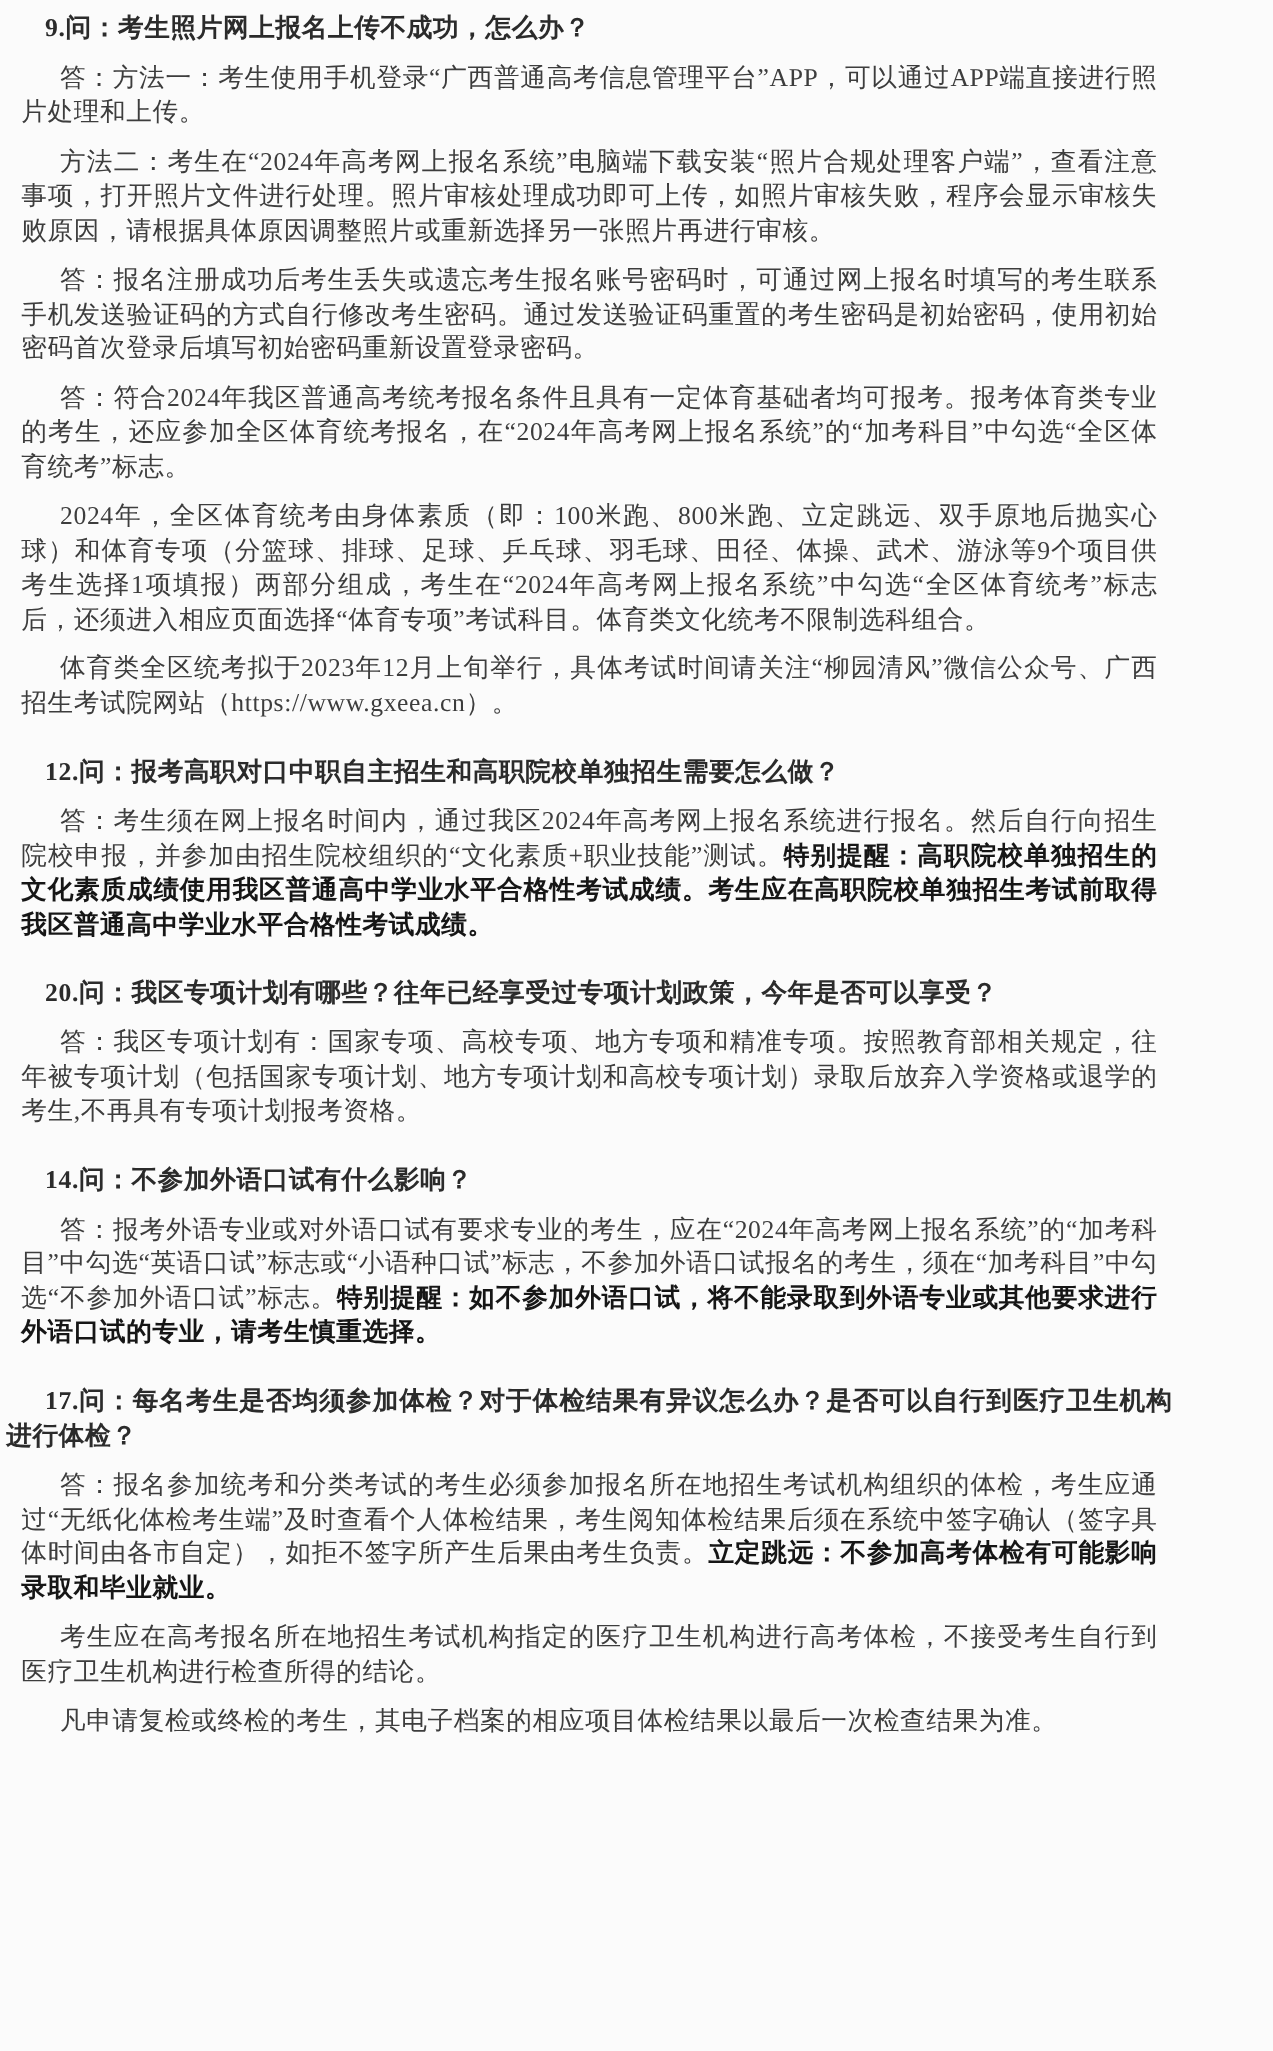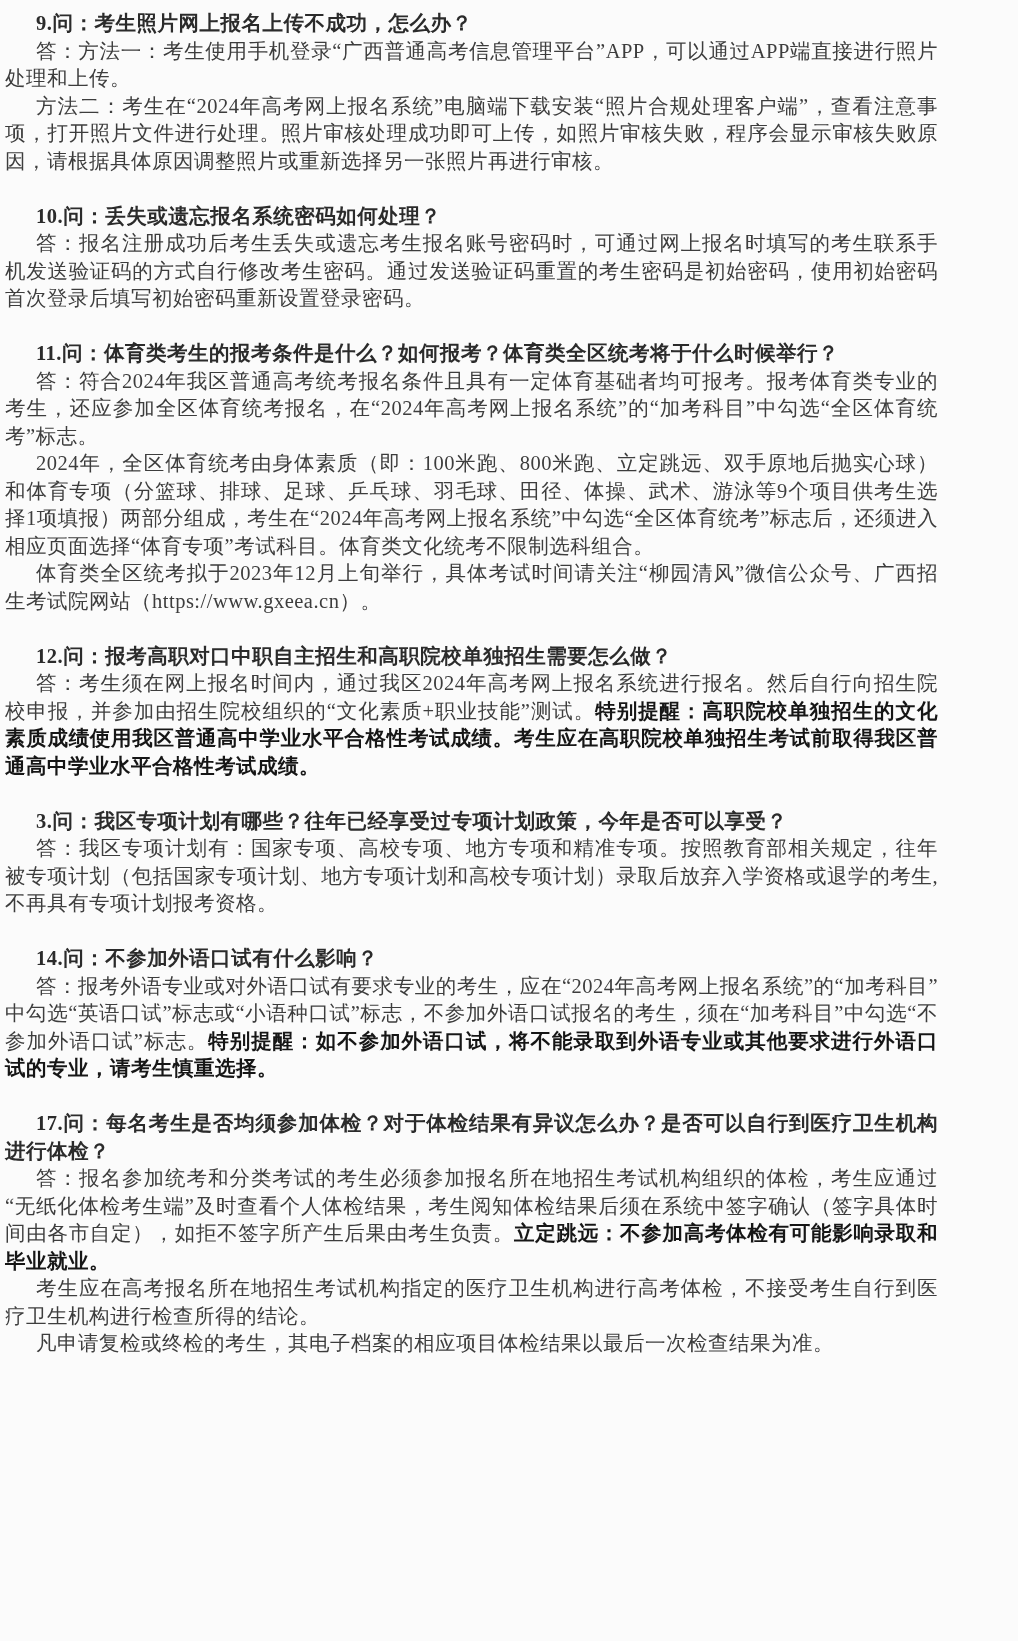--- a/index.html
+++ b/index.html
@@ -22,44 +22,42 @@
   p.question {
     font-weight: 700;
     color: #2b2b2b;
     margin: 27.5px 0 0 0;
     text-indent: 31px;
   }
   p.question:first-child {
     margin-top: 0;
   }
   p.answer {
-    margin: 0;
+    margin: 12px;
     text-indent: 31px;
   }
   p.answer b {
     color: #161616;
   }
 </style>
 </head>
 <body>
 
 <main class="doc">
   <div id="faq-sections">
       <p class="question">9.问：考生照片网上报名上传不成功，怎么办？</p>
       <p class="answer"><span>答：方法一：考生使用手机登录“广西普通高考信息管理平台”APP，可以通过APP端直接进行照片处理和上传。</span></p>
       <p class="answer"><span>方法二：考生在“2024年高考网上报名系统”电脑端下载安装“照片合规处理客户端”，查看注意事项，打开照片文件进行处理。照片审核处理成功即可上传，如照片审核失败，程序会显示审核失败原因，请根据具体原因调整照片或重新选择另一张照片再进行审核。</span></p>
-      <p class="question">10.问：丢失或遗忘报名系统密码如何处理？</p>
       <p class="answer"><span>答：报名注册成功后考生丢失或遗忘考生报名账号密码时，可通过网上报名时填写的考生联系手机发送验证码的方式自行修改考生密码。通过发送验证码重置的考生密码是初始密码，使用初始密码首次登录后填写初始密码重新设置登录密码。</span></p>
-      <p class="question">11.问：体育类考生的报考条件是什么？如何报考？体育类全区统考将于什么时候举行？</p>
       <p class="answer"><span>答：符合2024年我区普通高考统考报名条件且具有一定体育基础者均可报考。报考体育类专业的考生，还应参加全区体育统考报名，在“2024年高考网上报名系统”的“加考科目”中勾选“全区体育统考”标志。</span></p>
       <p class="answer"><span>2024年，全区体育统考由身体素质（即：100米跑、800米跑、立定跳远、双手原地后抛实心球）和体育专项（分篮球、排球、足球、乒乓球、羽毛球、田径、体操、武术、游泳等9个项目供考生选择1项填报）两部分组成，考生在“2024年高考网上报名系统”中勾选“全区体育统考”标志后，还须进入相应页面选择“体育专项”考试科目。体育类文化统考不限制选科组合。</span></p>
       <p class="answer"><span>体育类全区统考拟于2023年12月上旬举行，具体考试时间请关注“柳园清风”微信公众号、广西招生考试院网站（https://www.gxeea.cn）。</span></p>
       <p class="question">12.问：报考高职对口中职自主招生和高职院校单独招生需要怎么做？</p>
       <p class="answer"><span>答：考生须在网上报名时间内，通过我区2024年高考网上报名系统进行报名。然后自行向招生院校申报，并参加由招生院校组织的“文化素质+职业技能”测试。</span><b>特别提醒：高职院校单独招生的文化素质成绩使用我区普通高中学业水平合格性考试成绩。考生应在高职院校单独招生考试前取得我区普通高中学业水平合格性考试成绩。</b></p>
-      <p class="question">3.问：我区专项计划有哪些？往年已经享受过专项计划政策，今年是否可以享受？</p>
+      <p class="question">20.问：我区专项计划有哪些？往年已经享受过专项计划政策，今年是否可以享受？</p>
       <p class="answer"><span>答：我区专项计划有：国家专项、高校专项、地方专项和精准专项。按照教育部相关规定，往年被专项计划（包括国家专项计划、地方专项计划和高校专项计划）录取后放弃入学资格或退学的考生,不再具有专项计划报考资格。</span></p>
       <p class="question">14.问：不参加外语口试有什么影响？</p>
       <p class="answer"><span>答：报考外语专业或对外语口试有要求专业的考生，应在“2024年高考网上报名系统”的“加考科目”中勾选“英语口试”标志或“小语种口试”标志，不参加外语口试报名的考生，须在“加考科目”中勾选“不参加外语口试”标志。</span><b>特别提醒：如不参加外语口试，将不能录取到外语专业或其他要求进行外语口试的专业，请考生慎重选择。</b></p>
       <p class="question">17.问：每名考生是否均须参加体检？对于体检结果有异议怎么办？是否可以自行到医疗卫生机构进行体检？</p>
       <p class="answer"><span>答：报名参加统考和分类考试的考生必须参加报名所在地招生考试机构组织的体检，考生应通过“无纸化体检考生端”及时查看个人体检结果，考生阅知体检结果后须在系统中签字确认（签字具体时间由各市自定），如拒不签字所产生后果由考生负责。</span><b>立定跳远：不参加高考体检有可能影响录取和毕业就业。</b></p>
       <p class="answer"><span>考生应在高考报名所在地招生考试机构指定的医疗卫生机构进行高考体检，不接受考生自行到医疗卫生机构进行检查所得的结论。</span></p>
       <p class="answer"><span>凡申请复检或终检的考生，其电子档案的相应项目体检结果以最后一次检查结果为准。</span></p>
     </div>
 </main>
 

